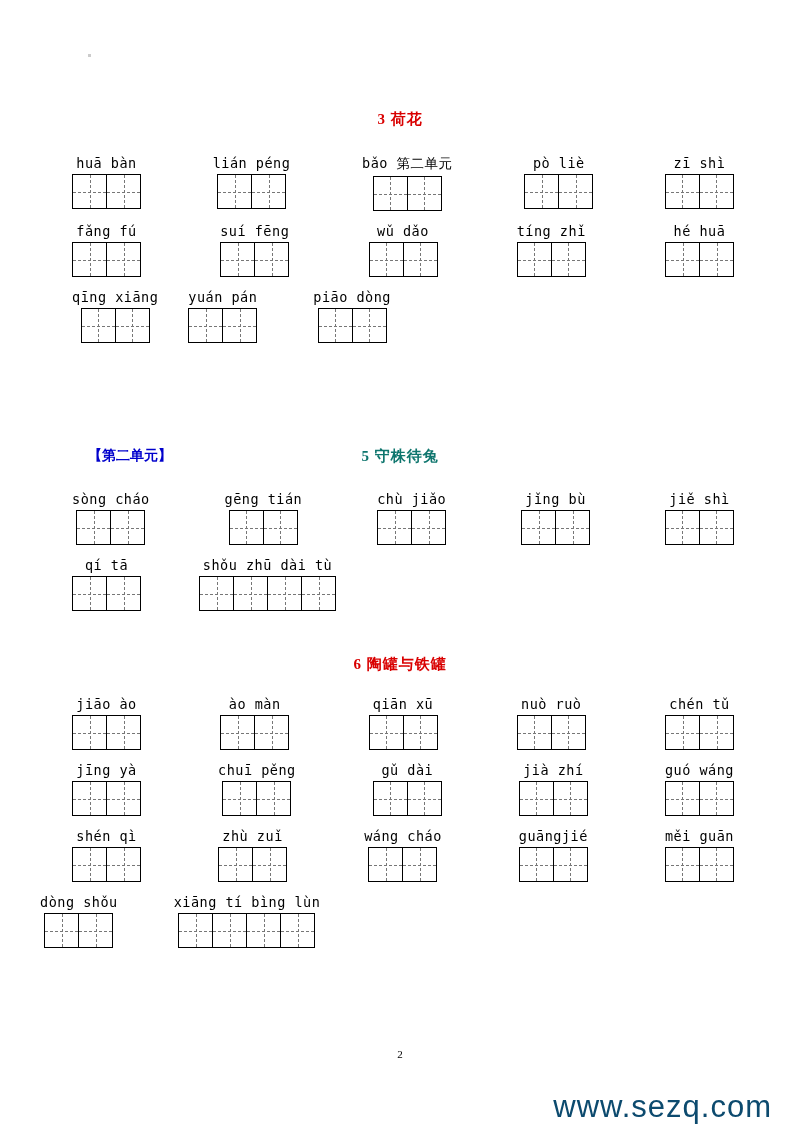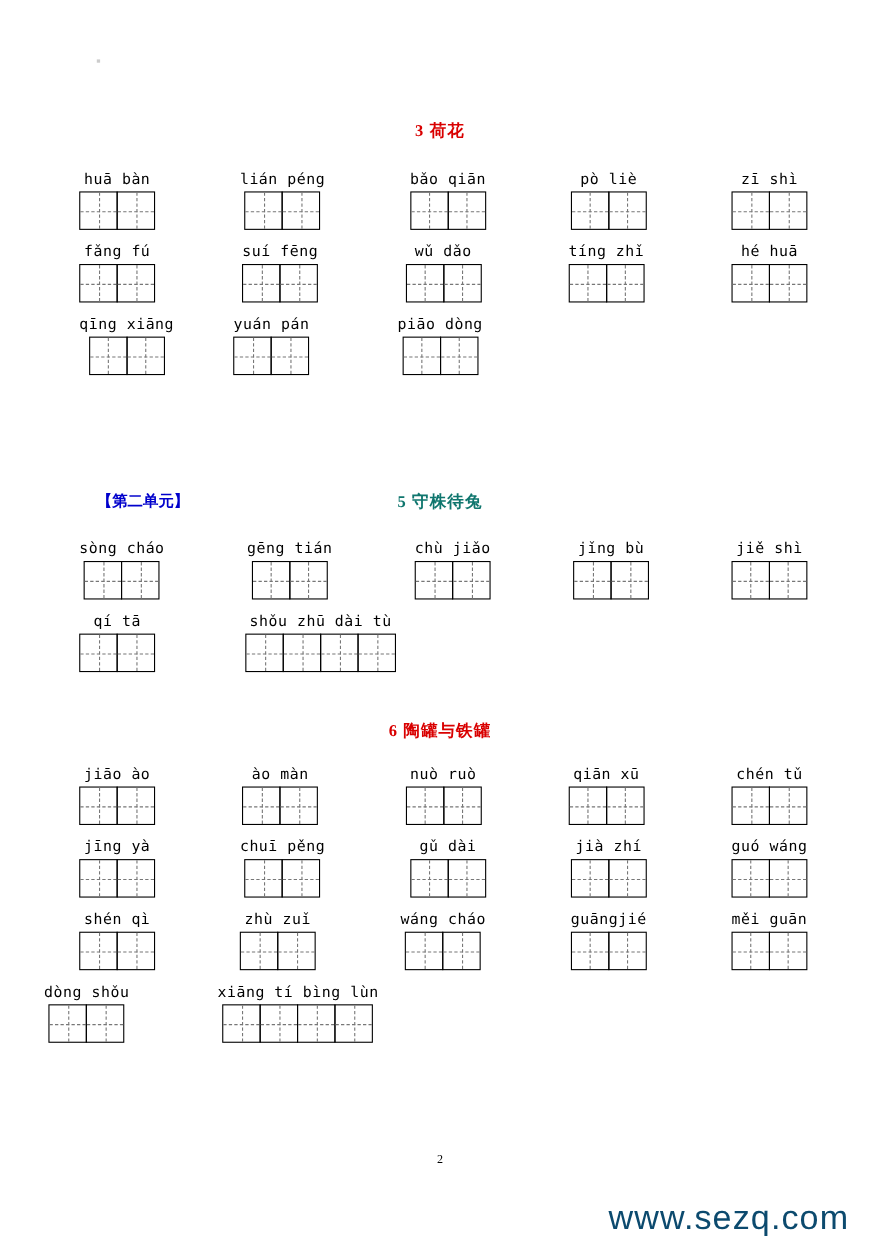--- a/index.html
+++ b/index.html
@@ -54,21 +54,20 @@
     font-family: "Liberation Serif", serif;
     letter-spacing: 1px;
   }
   
   .row {
     display: flex;
     justify-content: flex-start;
     padding-left: 70px;
     padding-right: 60px;
     box-sizing: border-box;
-    gap: 24px;
   }
   .row.spread {
     justify-content: space-between;
     padding-left: 72px;
     padding-right: 66px;
   }
   .word {
     display: flex;
     flex-direction: column;
     align-items: center;
@@ -156,21 +155,21 @@
         </div>
       </div>
       <div class="word">
         <div class="pinyin">lián péng</div>
         <div class="boxes">
           <div class="cell"></div>
           <div class="cell"></div>
         </div>
       </div>
       <div class="word">
-        <div class="pinyin">bǎo qiān</div>
+        <div class="pinyin">bǎo 第二单元</div>
         <div class="boxes">
           <div class="cell"></div>
           <div class="cell"></div>
         </div>
       </div>
       <div class="word">
         <div class="pinyin">pò liè</div>
         <div class="boxes">
           <div class="cell"></div>
           <div class="cell"></div>
@@ -324,28 +323,28 @@
         </div>
       </div>
       <div class="word">
         <div class="pinyin">ào màn</div>
         <div class="boxes">
           <div class="cell"></div>
           <div class="cell"></div>
         </div>
       </div>
       <div class="word">
+        <div class="pinyin">qiān xū</div>
+        <div class="boxes">
+          <div class="cell"></div>
+          <div class="cell"></div>
+        </div>
+      </div>
+      <div class="word">
         <div class="pinyin">nuò ruò</div>
-        <div class="boxes">
-          <div class="cell"></div>
-          <div class="cell"></div>
-        </div>
-      </div>
-      <div class="word">
-        <div class="pinyin">qiān xū</div>
         <div class="boxes">
           <div class="cell"></div>
           <div class="cell"></div>
         </div>
       </div>
       <div class="word">
         <div class="pinyin">chén tǔ</div>
         <div class="boxes">
           <div class="cell"></div>
           <div class="cell"></div>

